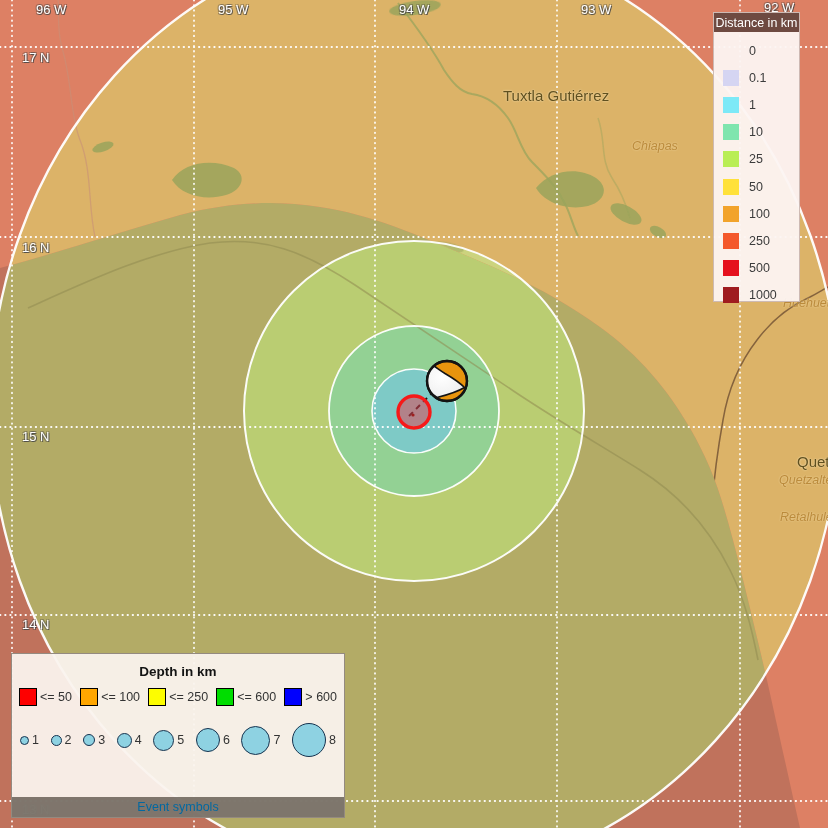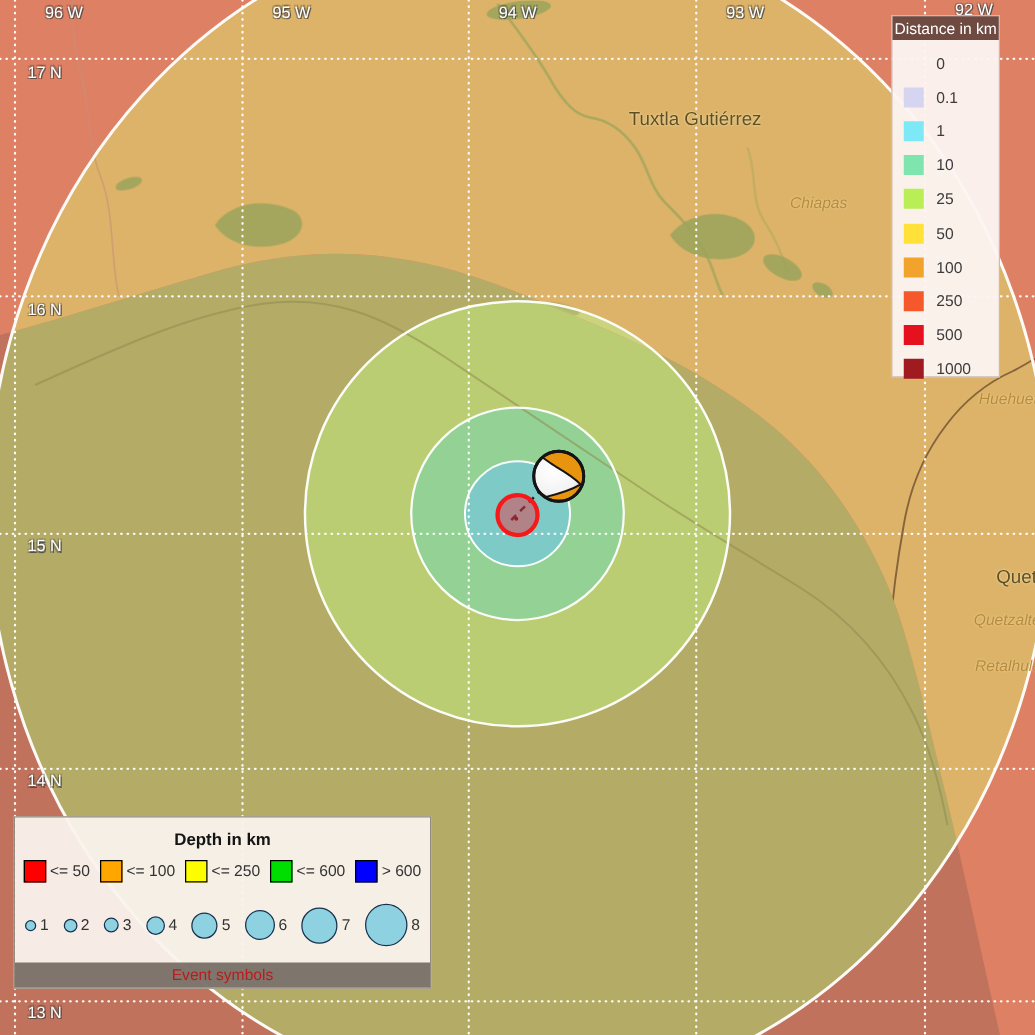--- a/index.html
+++ b/index.html
@@ -10,52 +10,52 @@
   
   .grid-label{position:absolute;color:#fff;font-size:13px;line-height:13px;white-space:pre;
     text-shadow:1px 1px 0 rgba(70,70,70,.8),-1px 1px 0 rgba(70,70,70,.45),
                 1px -1px 0 rgba(70,70,70,.45),-1px -1px 0 rgba(70,70,70,.35);padding-left:20px;}
 
   
   .place{position:absolute;white-space:nowrap;}
   .place.city{color:#60501f;font-size:15px;font-weight:normal;
     text-shadow:0 0 2px rgba(255,243,210,.85);}
   .place.region{color:#bb8b3c;font-size:12.5px;font-style:italic;
-    text-shadow:0 0 2px rgba(255,243,210,.6);margin-top:16px;}
+    text-shadow:0 0 2px rgba(255,243,210,.6);}
 
   
   #distance-legend{position:absolute;left:713px;top:12px;width:87px;height:290px;
     background:rgba(252,244,242,.95);border:1px solid rgba(150,120,110,.45);
     box-sizing:border-box;z-index:5;}
   #distance-legend .hdr{height:19px;background:#6e4a41;color:#fff;font-size:12.5px;
     display:flex;align-items:center;justify-content:center;}
   #distance-legend .rows{padding:5px 0 0 9px;}
   .dl-row{height:27.2px;display:flex;align-items:center;}
   .dl-swatch{width:16px;height:16px;flex:0 0 16px;}
   .dl-label{margin-left:10px;font-size:12.5px;color:#3c3c3c;}
 
   
-  #event-legend{position:absolute;left:11px;top:653px;width:334px;height:138px;
+  #event-legend{position:absolute;left:11px;top:653px;width:334px;height:165px;
     background:rgba(250,243,238,.94);border:1px solid #948a80;box-sizing:border-box;z-index:5;}
   .el-title{text-align:center;font-size:13.5px;font-weight:bold;color:#141414;margin-top:10px;}
   #depth-row{display:flex;align-items:flex-start;justify-content:space-between;
     padding:0 7px;margin-top:9px;}
   .depth-item{display:flex;align-items:center;}
   .depth-swatch{width:18px;height:18px;border:1px solid #000;box-sizing:border-box;}
   .depth-label{margin-left:3px;font-size:12.5px;color:#333;}
   #mag-row{display:flex;align-items:center;justify-content:space-between;
     padding:0 8px;margin-top:14px;height:40px;}
   .mag-item{display:flex;align-items:center;}
   .mag-circle{background:#8ed2e2;border:1.6px solid #16324f;border-radius:50%;box-sizing:border-box;}
   .m1{width:9px;height:9px}.m2{width:11px;height:11px}.m3{width:12px;height:12px}
   .m4{width:15px;height:15px}.m5{width:21px;height:21px}.m6{width:24px;height:24px}
   .m7{width:29px;height:29px}.m8{width:34px;height:34px}
   .mag-label{margin-left:3px;font-size:12.5px;color:#333;}
   #event-symbols-bar{position:absolute;left:0;bottom:0;width:100%;height:20px;
-    background:rgba(92,84,74,.78);color:#b91c1c;font-size:12.5px;
+    background:rgba(92,84,74,.78);color:#0369a1;font-size:12.5px;
     display:flex;align-items:center;justify-content:center;}
 </style>
 </head>
 <body>
 
 <div id="stage">
 
   <svg id="map-svg" width="828" height="828" viewBox="0 0 828 828">
     <defs>
       <clipPath id="clip-land">

